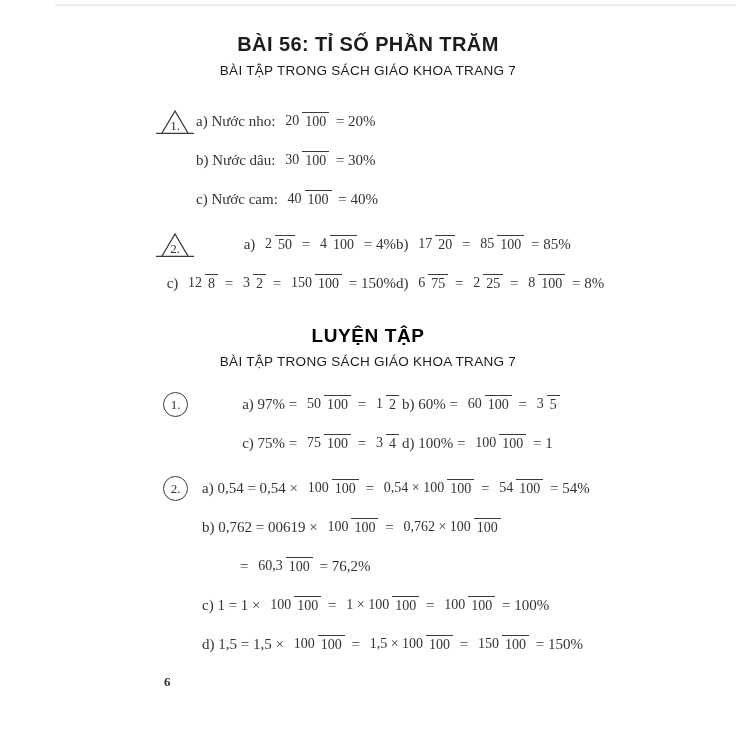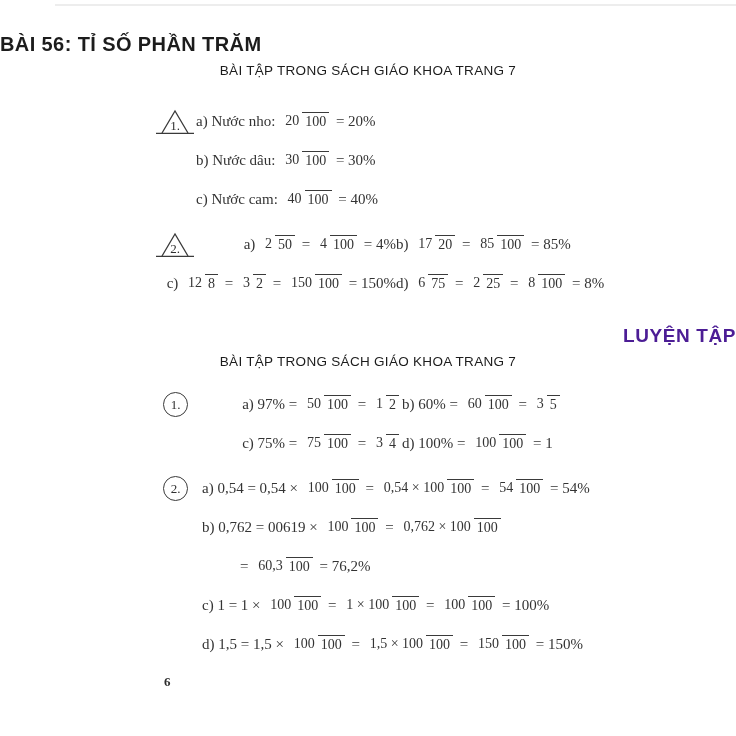--- a/index.html
+++ b/index.html
@@ -12,33 +12,33 @@
     position:relative;
     overflow:hidden;
   }
   .scan-edge-line{
     position:absolute; top:4px; left:55px; right:0; height:2px;
     background:#ededed;
   }
   .doc-header{ margin-top:33px; }
   .doc-title{
     font-family:"Liberation Sans", sans-serif;
-    font-weight:bold; font-size:20px; text-align:left;
+    font-weight:bold; font-size:20px; text-align:center;
     color:#1c1c1c; letter-spacing:0.4px;
   }
   .doc-subtitle{
     font-family:"Liberation Sans", sans-serif;
     font-weight:normal; font-size:13.5px; text-align:center;
     color:#1c1c1c; margin-top:7px; letter-spacing:0.3px;
   }
   .lt-header{ margin-top:22px; }
   .lt-title{
     font-family:"Liberation Sans", sans-serif;
-    font-weight:bold; font-size:19px; text-align:right;
-    color:#4c1d95; letter-spacing:0.6px;
+    font-weight:bold; font-size:19px; text-align:center;
+    color:#000000; letter-spacing:0.6px;
   }
   #section1-content{ padding-left:156px; padding-right:40px; margin-top:24px; }
   #section2-content{ padding-left:162px; padding-right:30px; margin-top:16px; }
   .block{ margin-bottom:6px; }
   .mline{ display:flex; align-items:center; min-height:39px; }
   .marker-slot{ width:40px; flex:0 0 40px; display:flex; align-items:center; }
   .circle-marker{
     width:25px; height:25px; border:1.4px solid #3a3a3a; border-radius:50%;
     display:inline-flex; align-items:center; justify-content:center;
     font-size:13px; color:#2f2f2f; margin-left:1px; padding-top:1px;

